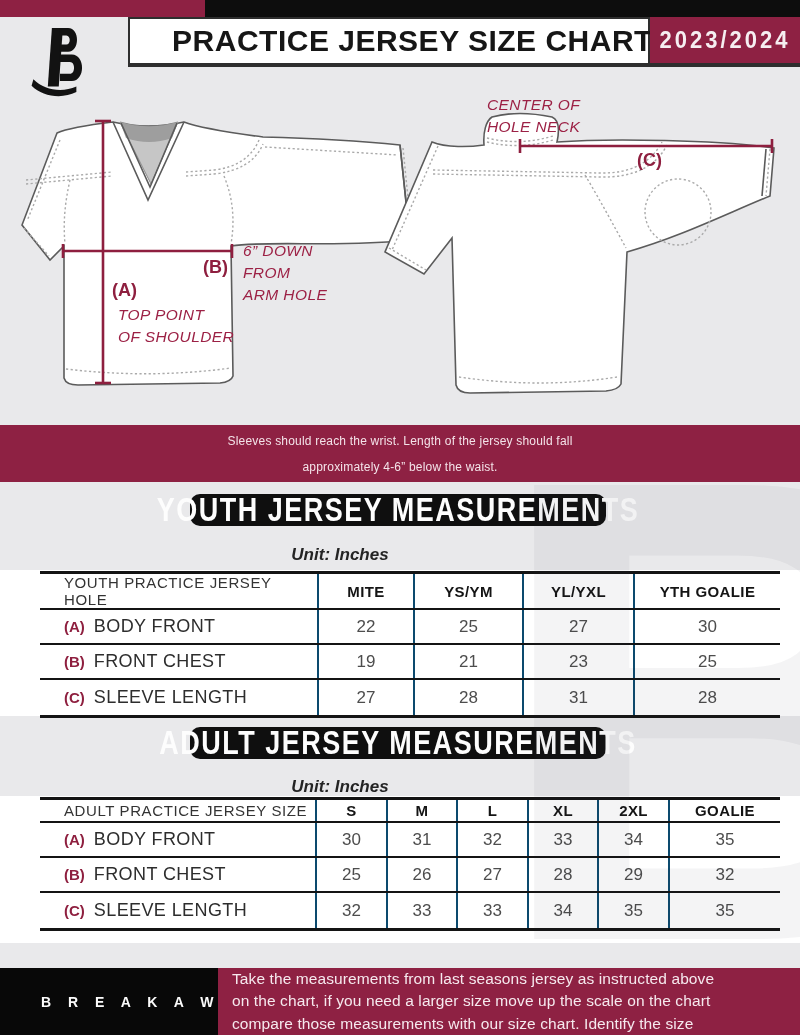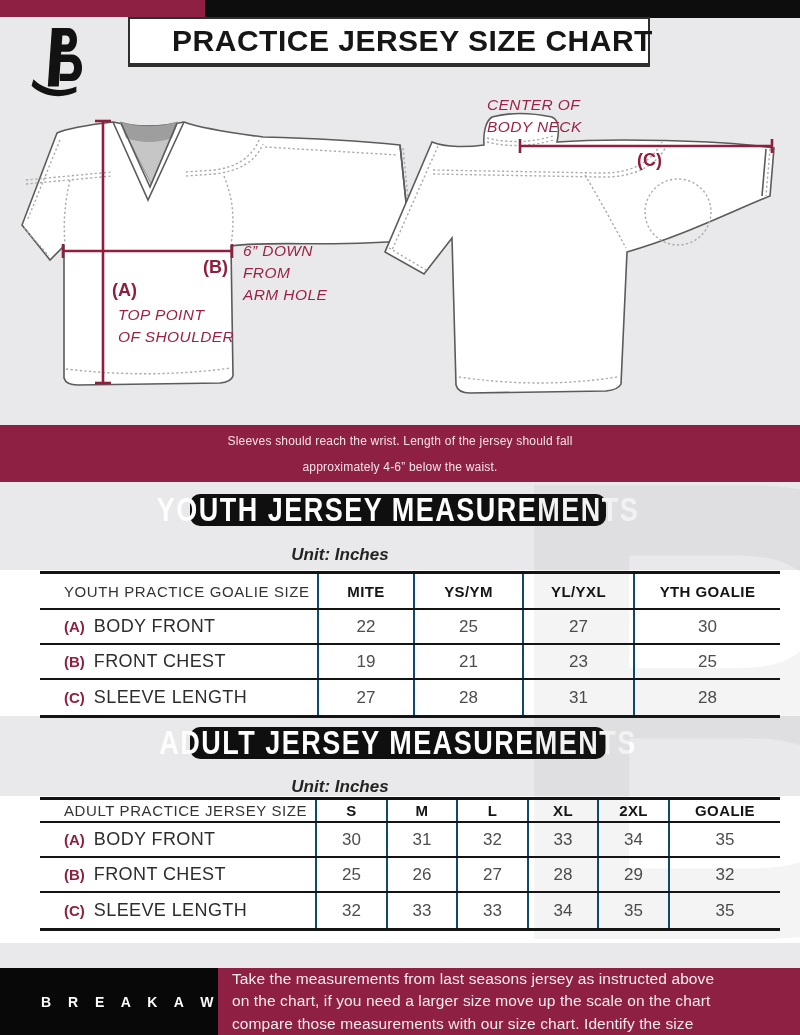--- a/index.html
+++ b/index.html
@@ -90,20 +90,23 @@
 
   <svg class="logo-top" viewBox="0 0 70 80">
     <path d="M25 4 L37 4 L37 68 L25 68 Z" fill="#121212" transform="skewX(-4)" transform-origin="31 36"></path>
     <path d="M36 4 L45 4 C58 4 58 30 45 30 L36 30 L36 22 L43 22 C48 22 48 12 43 12 L36 12 Z" fill="#121212"></path>
     <path d="M36 33 L49 33 C64 33 64 62 49 62 L36 62 L36 54 L47 54 C53 54 53 41 47 41 L36 41 Z" fill="#121212"></path>
     <path d="M7 60 C19 72 38 75 54 68 L54 74 C38 82 17 79 5 67 Z" fill="#121212"></path>
   </svg>
 
   <div class="title-box">
     <div class="t">PRACTICE JERSEY SIZE CHART</div>
+  </div>
+  <div class="season-box">
+    <div class="t">2023/2024</div>
   </div>
 
   <div class="diagram">
     <svg width="800" height="335" viewBox="0 0 800 335">
 
       <path class="jersey-fill" d="
         M113,32 C96,34 68,38 57,43
         L22,135 L50,170 L64,156
         L64,288 Q66,295 78,295 L220,293 Q231,292 233,286
         L231,156
@@ -186,41 +189,41 @@
       <div>OF SHOULDER</div>
     </div>
     <div class="anno-key" style="left:203px; top:167px;">(B)</div>
     <div class="anno" style="left:243px; top:150px;">
       <div>6” DOWN</div>
       <div>FROM</div>
       <div>ARM HOLE</div>
     </div>
     <div class="anno" style="left:487px; top:4px;">
       <div>CENTER OF</div>
-      <div>BODY NECK</div>
+      <div>HOLE NECK</div>
     </div>
     <div class="anno-key" style="left:637px; top:60px;">(C)</div>
   </div>
 
   <div class="notice">
     <div class="line">Sleeves should reach the wrist. Length of the jersey should fall</div>
     <div class="line">approximately 4-6” below the waist.</div>
   </div>
 
   <div class="watermark">B</div>
 
   <div class="black-banner" style="top:494px;">
     <div class="t">YOUTH JERSEY MEASUREMENTS</div>
   </div>
   <div class="unit" style="top:545px;">Unit: Inches</div>
   <div class="white-band" style="top:570px; height:146px; z-index:1;"></div>
 
   <div class="size-table" style="top:571px;">
     <div class="trow head youth-grid">
-      <div class="cell first first-h">YOUTH PRACTICE GOALIE SIZE</div>
+      <div class="cell first first-h">YOUTH PRACTICE JERSEY HOLE</div>
       <div class="cell vline size-h">MITE</div>
       <div class="cell vline size-h">YS/YM</div>
       <div class="cell vline size-h">YL/YXL</div>
       <div class="cell vline size-h">YTH GOALIE</div>
     </div>
     <div class="trow youth-grid">
       <div class="cell first">
           <span class="rkey">(A)</span>
           <span class="rlabel">BODY FRONT</span>
         </div>

